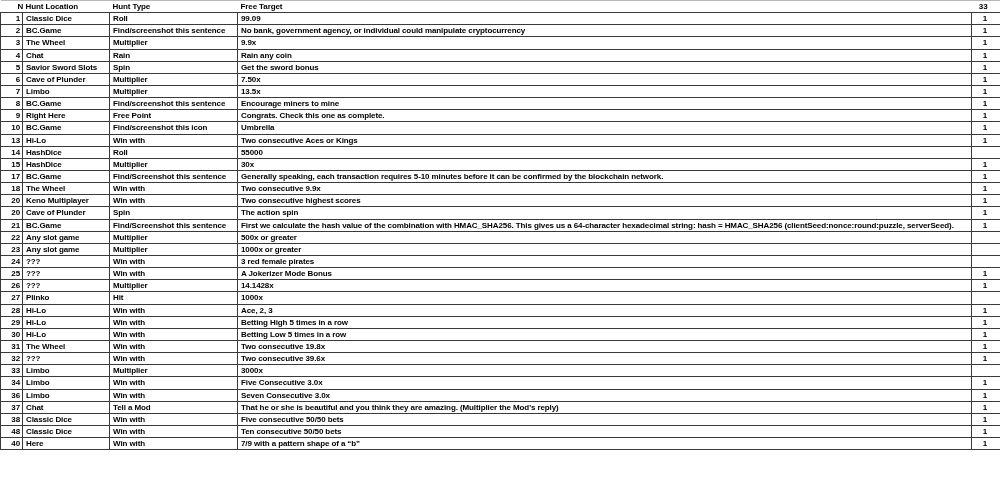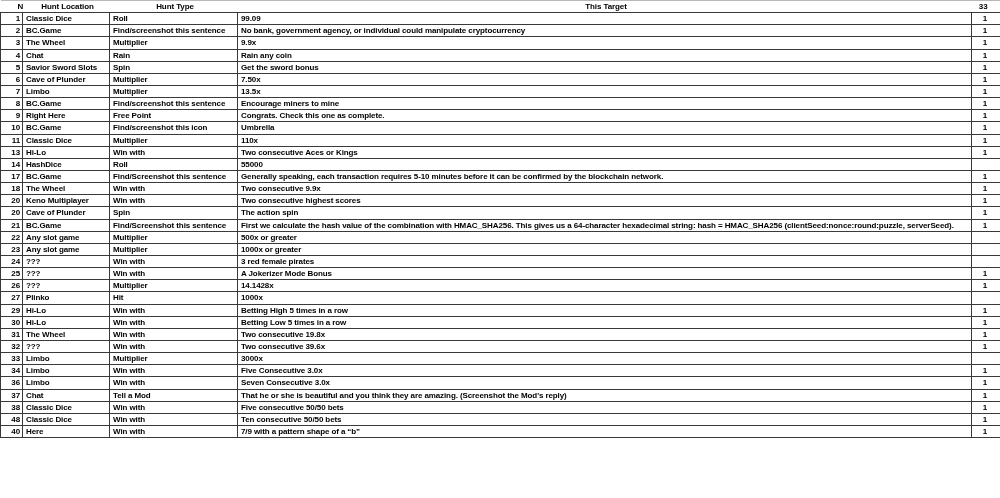--- a/index.html
+++ b/index.html
@@ -24,21 +24,20 @@
     white-space: nowrap;
     overflow: hidden;
     text-align: left;
     padding: 0 0 0 3px;
     letter-spacing: -0.1px;
   }
   thead th {
     border: none;
     border-top: 1px solid #b8b8b8;
     background: #ffffff;
-    text-align: center;
   }
   thead th.c0 { padding-left: 17px; text-align: left; }
   thead th.c4 { text-align: right; padding: 0 13px 0 0; }
   tbody td { border: 1px solid #3a3a3a; }
   tbody td.c0 { text-align: right; padding: 0 2px 0 0; }
   tbody td.c4 { text-align: right; padding: 0 13px 0 0; }
 </style>
 </head>
 <body>
 
@@ -48,21 +47,21 @@
     <col style="width:87px">
     <col style="width:128px">
     <col style="width:734px">
     <col style="width:29px">
   </colgroup>
   <thead>
     <tr>
       <th class="c0">Nr.</th>
       <th class="c1">Hunt Location</th>
       <th class="c2">Hunt Type</th>
-      <th class="c3">This Target</th>
+      <th class="c3">Free Target</th>
       <th class="c4">33</th>
     </tr>
   </thead>
   <tbody>
       <tr>
         <td class="c0">1</td>
         <td class="c1">Classic Dice</td>
         <td class="c2">Roll</td>
         <td class="c3">99.09</td>
         <td class="c4">1</td>
@@ -124,41 +123,41 @@
         <td class="c4">1</td>
       </tr>
       <tr>
         <td class="c0">10</td>
         <td class="c1">BC.Game</td>
         <td class="c2">Find/screenshot this icon</td>
         <td class="c3">Umbrella</td>
         <td class="c4">1</td>
       </tr>
       <tr>
-        <td class="c0">11</td>
-        <td class="c1">Classic Dice</td>
-        <td class="c2">Multiplier</td>
-        <td class="c3">110x</td>
-        <td class="c4">1</td>
-      </tr>
-      <tr>
         <td class="c0">13</td>
         <td class="c1">Hi-Lo</td>
         <td class="c2">Win with</td>
         <td class="c3">Two consecutive Aces or Kings</td>
         <td class="c4">1</td>
       </tr>
       <tr>
         <td class="c0">14</td>
         <td class="c1">HashDice</td>
         <td class="c2">Roll</td>
         <td class="c3">55000</td>
         <td class="c4"></td>
       </tr>
       <tr>
+        <td class="c0">15</td>
+        <td class="c1">HashDice</td>
+        <td class="c2">Multiplier</td>
+        <td class="c3">30x</td>
+        <td class="c4">1</td>
+      </tr>
+      <tr>
         <td class="c0">17</td>
         <td class="c1">BC.Game</td>
         <td class="c2">Find/Screenshot this sentence</td>
         <td class="c3">Generally speaking, each transaction requires 5-10 minutes before it can be confirmed by the blockchain network.</td>
         <td class="c4">1</td>
       </tr>
       <tr>
         <td class="c0">18</td>
         <td class="c1">The Wheel</td>
         <td class="c2">Win with</td>
@@ -222,20 +221,27 @@
         <td class="c4">1</td>
       </tr>
       <tr>
         <td class="c0">27</td>
         <td class="c1">Plinko</td>
         <td class="c2">Hit</td>
         <td class="c3">1000x</td>
         <td class="c4"></td>
       </tr>
       <tr>
+        <td class="c0">28</td>
+        <td class="c1">Hi-Lo</td>
+        <td class="c2">Win with</td>
+        <td class="c3">Ace, 2, 3</td>
+        <td class="c4">1</td>
+      </tr>
+      <tr>
         <td class="c0">29</td>
         <td class="c1">Hi-Lo</td>
         <td class="c2">Win with</td>
         <td class="c3">Betting High 5 times in a row</td>
         <td class="c4">1</td>
       </tr>
       <tr>
         <td class="c0">30</td>
         <td class="c1">Hi-Lo</td>
         <td class="c2">Win with</td>
@@ -274,21 +280,21 @@
         <td class="c0">36</td>
         <td class="c1">Limbo</td>
         <td class="c2">Win with</td>
         <td class="c3">Seven Consecutive 3.0x</td>
         <td class="c4">1</td>
       </tr>
       <tr>
         <td class="c0">37</td>
         <td class="c1">Chat</td>
         <td class="c2">Tell a Mod</td>
-        <td class="c3">That he or she is beautiful and you think they are amazing. (Screenshot the Mod's reply)</td>
+        <td class="c3">That he or she is beautiful and you think they are amazing. (Multiplier the Mod's reply)</td>
         <td class="c4">1</td>
       </tr>
       <tr>
         <td class="c0">38</td>
         <td class="c1">Classic Dice</td>
         <td class="c2">Win with</td>
         <td class="c3">Five consecutive 50/50 bets</td>
         <td class="c4">1</td>
       </tr>
       <tr>

